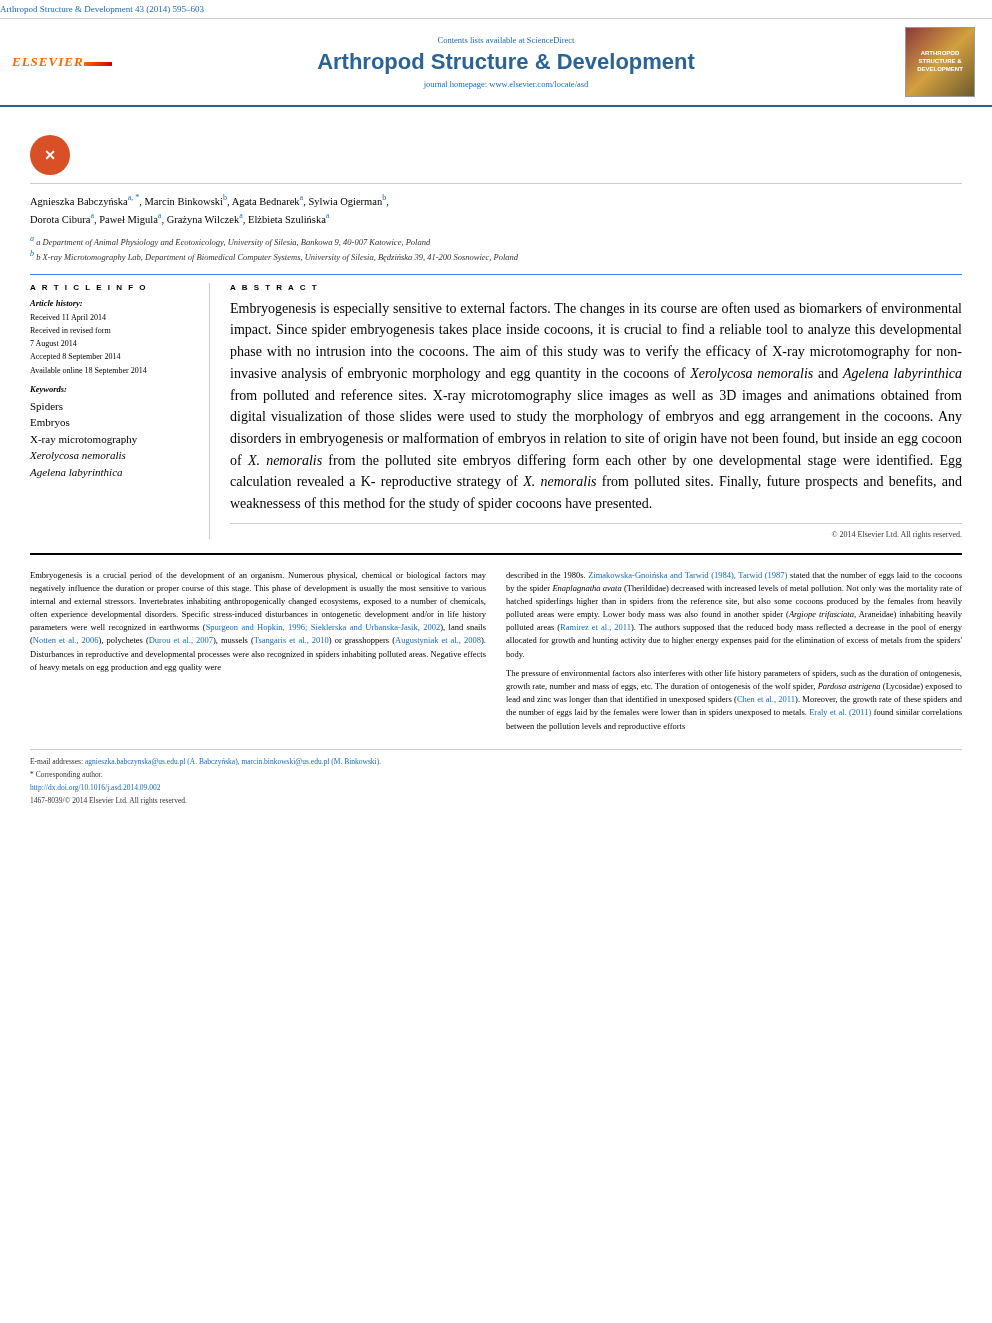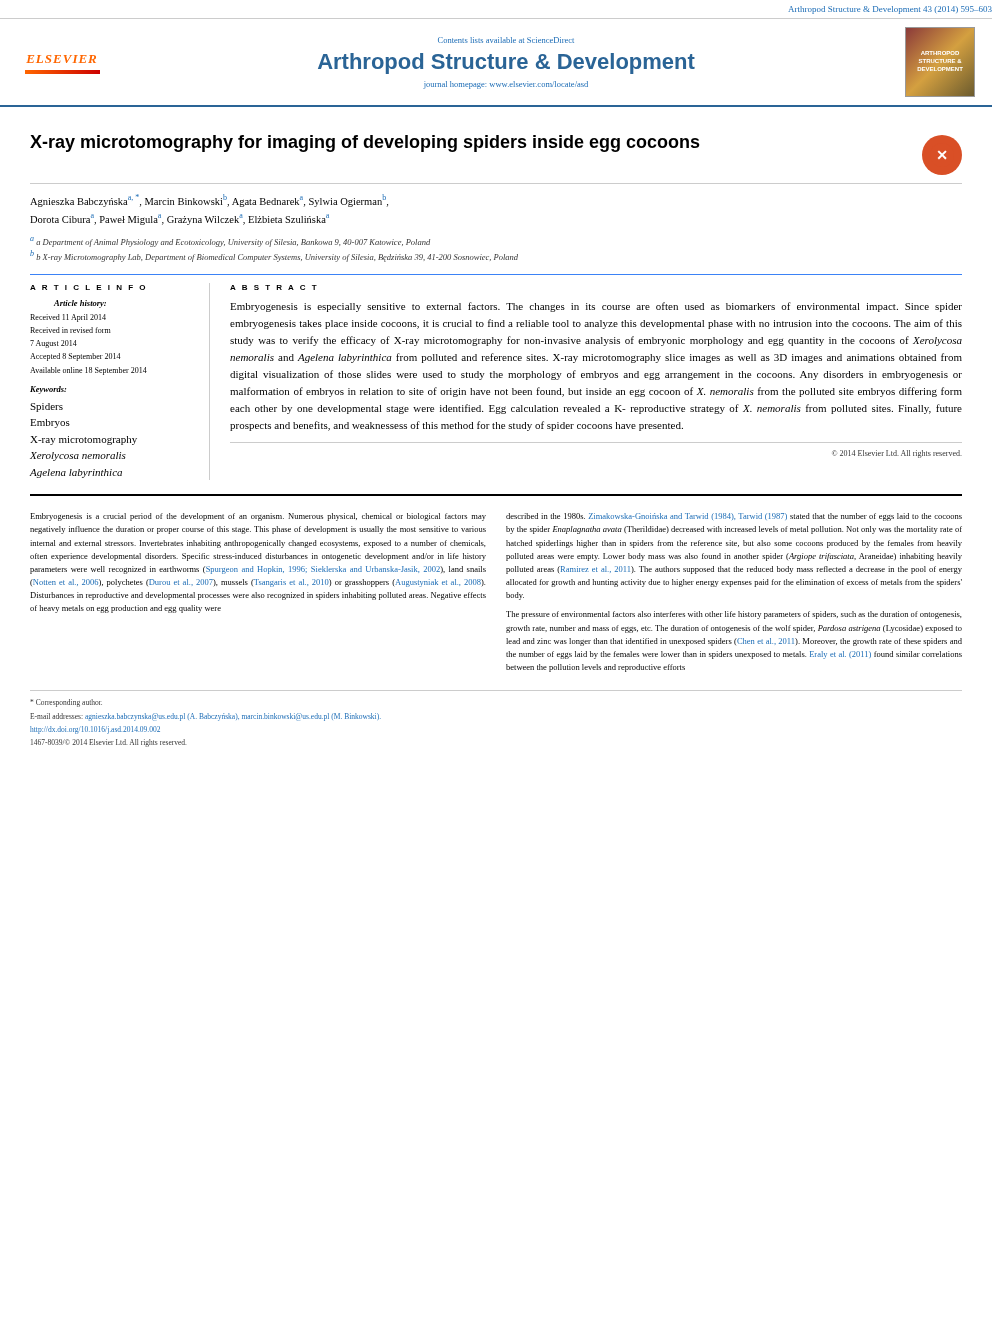--- a/index.html
+++ b/index.html
@@ -7,38 +7,38 @@
       font-family: 'Times New Roman', Times, serif;
       background: #fff;
       width: 992px;
       min-height: 1323px;
       color: #000;
       font-size: 10px;
     }
 
     
     .top-bar {
-      text-align: right;
+      text-align: left;
       padding: 4px 0;
       font-size: 9px;
       color: #1a6bb5;
       border-bottom: 1px solid #ccc;
     }
 
     
     .journal-header {
       display: flex;
       align-items: center;
       padding: 8px 12px;
       border-bottom: 2px solid #2a6496;
     }
     .header-left {
       width: 100px;
       display: flex;
-      flex-direction: column;
+      flex-direction: row;
       align-items: center;
     }
     .elsevier-logo {
       font-size: 13px;
       color: #f60;
       font-weight: bold;
       font-style: italic;
       letter-spacing: 1px;
     }
     .elsevier-bar {
@@ -177,21 +177,20 @@
       color: #000;
       margin-bottom: 6px;
       font-family: Arial, sans-serif;
     }
 
     .article-history-label {
       font-style: italic;
       font-weight: bold;
       font-size: 8.5px;
       margin-bottom: 4px;
-      margin-left: 24px;
     }
     .history-item {
       margin-bottom: 2px;
       font-size: 8px;
       line-height: 1.4;
     }
 
     .keywords-label {
       font-style: italic;
       font-weight: bold;
@@ -199,21 +198,21 @@
       margin-top: 8px;
       margin-bottom: 4px;
     }
     .keyword-item {
       font-size: 11px;
       line-height: 1.5;
     }
 
     
     .abstract-text {
-      font-size: 11px;
+      font-size: 14px;
       line-height: 1.55;
       text-align: justify;
     }
     .abstract-italic {
       font-style: italic;
     }
 
     .copyright-line {
       font-size: 8px;
       text-align: right;
@@ -305,21 +304,20 @@
       <span style="font-size:6px; line-height:1.3;">ARTHROPOD
 STRUCTURE &amp;
 DEVELOPMENT</span>
     </div>
   </div>
 </div>
 
 <div class="main-content">
 
   <div class="article-title-section">
-    <div class="article-title">X-ray microtomography for imaging of developing spiders inside egg cocoons</div>
     <div class="crossmark-badge">
       <svg width="26" height="26" viewBox="0 0 26 26">
         <circle cx="13" cy="13" r="12" fill="#d94f26"></circle>
         <text x="13" y="18" text-anchor="middle" fill="white" font-size="14" font-weight="bold" font-family="Arial">✕</text>
       </svg>
     </div>
   </div>
 
   <div class="authors">
     <span>Agnieszka Babczyńska</span><span class="sup">a, *</span>,
@@ -378,25 +376,25 @@
         </div>
         <div class="body-text">
           The pressure of environmental factors also interferes with other life history parameters of spiders, such as the duration of ontogenesis, growth rate, number and mass of eggs, etc. The duration of ontogenesis of the wolf spider, <span style="font-style:italic;">Pardosa astrigena</span> (Lycosidae) exposed to lead and zinc was longer than that identified in unexposed spiders (<span class="ref-link">Chen et al., 2011</span>). Moreover, the growth rate of these spiders and the number of eggs laid by the females were lower than in spiders unexposed to metals. <span class="ref-link">Eraly et al. (2011)</span> found similar correlations between the pollution levels and reproductive efforts
         </div>
       </div>
     </div>
   </div>
 
   <div class="footer-section">
     <div class="footer-note">
-      <span>* Corresponding author.</span>
-    </div>
-    <div class="footer-note">
       <span>E-mail addresses:</span>
       <span style="color:#1a6bb5;">agnieszka.babczynska@us.edu.pl (A. Babczyńska), marcin.binkowski@us.edu.pl (M. Binkowski).</span>
     </div>
     <div class="footer-note">
+      <span>* Corresponding author.</span>
+    </div>
+    <div class="footer-note">
       <a class="doi-link" href="#">http://dx.doi.org/10.1016/j.asd.2014.09.002</a>
     </div>
     <div class="footer-note">1467-8039/© 2014 Elsevier Ltd. All rights reserved.</div>
   </div>
 
 </div>
 
 </body></html>

